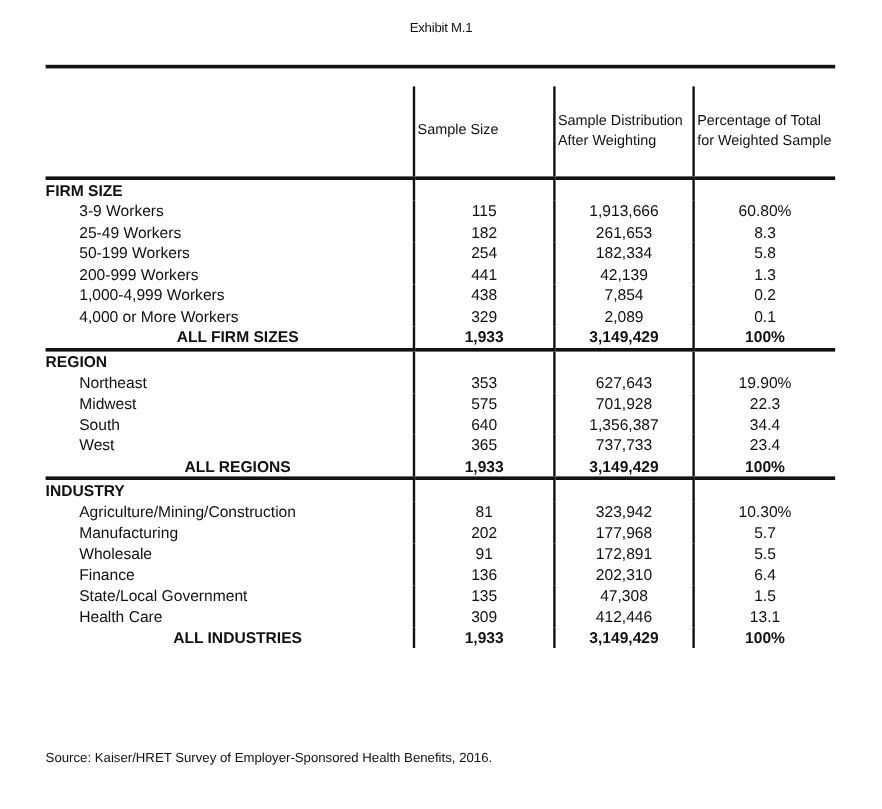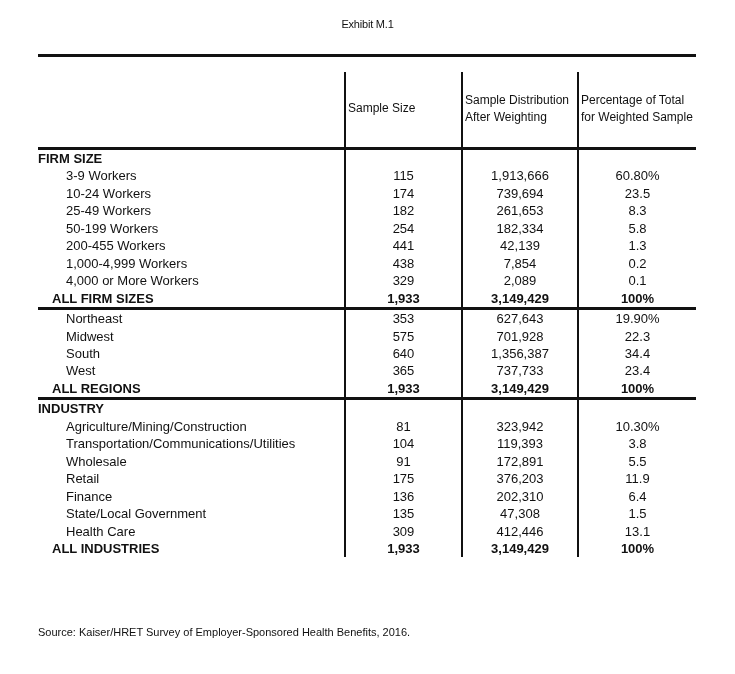--- a/index.html
+++ b/index.html
@@ -17,21 +17,21 @@
     font-weight: normal; font-size: 12px; line-height: 17px; text-align: left;
     vertical-align: middle; padding: 0 2px 2px 2px; height: 73px;
     border-bottom: 3px solid #111;
   }
   th.vl, td.vl { border-left: 2px solid #111; }
   td { font-size: 13px; line-height: 17.45px; height: 17.45px; padding: 0; white-space: nowrap; }
   td.num { text-align: center; }
   td.label { padding-left: 28px; }
   tr.section td.label { padding-left: 0; font-weight: bold; }
   tr.total td { font-weight: bold; }
-  tr.total td.label { padding-left: 14px; }
+  tr.total td.label { padding-left: 14px; text-align: center; }
   tr.total.withrule td { border-bottom: 3px solid #111; }
   .source { position: absolute; left: 38px; top: 624px; font-size: 11px; line-height: 16px; }
 </style>
 </head>
 <body>
 
 <div class="title-block">
   <div class="title-line">Exhibit M.1</div>
 </div>
 
@@ -59,39 +59,33 @@
           <td class="vl"></td>
           <td class="vl"></td>
         </tr>
         <tr>
           <td class="label">3-9 Workers</td>
           <td class="num vl">115</td>
           <td class="num vl">1,913,666</td>
           <td class="num vl">60.80%</td>
         </tr>
         <tr>
-          <td class="label">10-24 Workers</td>
-          <td class="num vl">174</td>
-          <td class="num vl">739,694</td>
-          <td class="num vl">23.5</td>
-        </tr>
-        <tr>
           <td class="label">25-49 Workers</td>
           <td class="num vl">182</td>
           <td class="num vl">261,653</td>
           <td class="num vl">8.3</td>
         </tr>
         <tr>
           <td class="label">50-199 Workers</td>
           <td class="num vl">254</td>
           <td class="num vl">182,334</td>
           <td class="num vl">5.8</td>
         </tr>
         <tr>
-          <td class="label">200-455 Workers</td>
+          <td class="label">200-999 Workers</td>
           <td class="num vl">441</td>
           <td class="num vl">42,139</td>
           <td class="num vl">1.3</td>
         </tr>
         <tr>
           <td class="label">1,000-4,999 Workers</td>
           <td class="num vl">438</td>
           <td class="num vl">7,854</td>
           <td class="num vl">0.2</td>
         </tr>
@@ -99,20 +93,26 @@
           <td class="label">4,000 or More Workers</td>
           <td class="num vl">329</td>
           <td class="num vl">2,089</td>
           <td class="num vl">0.1</td>
         </tr>
         <tr class="total withrule">
           <td class="label">ALL FIRM SIZES</td>
           <td class="num vl">1,933</td>
           <td class="num vl">3,149,429</td>
           <td class="num vl">100%</td>
+        </tr>
+        <tr class="section">
+          <td class="label">REGION</td>
+          <td class="vl"></td>
+          <td class="vl"></td>
+          <td class="vl"></td>
         </tr>
         <tr>
           <td class="label">Northeast</td>
           <td class="num vl">353</td>
           <td class="num vl">627,643</td>
           <td class="num vl">19.90%</td>
         </tr>
         <tr>
           <td class="label">Midwest</td>
           <td class="num vl">575</td>
@@ -143,36 +143,30 @@
           <td class="vl"></td>
           <td class="vl"></td>
         </tr>
         <tr>
           <td class="label">Agriculture/Mining/Construction</td>
           <td class="num vl">81</td>
           <td class="num vl">323,942</td>
           <td class="num vl">10.30%</td>
         </tr>
         <tr>
-          <td class="label">Transportation/Communications/Utilities</td>
-          <td class="num vl">104</td>
-          <td class="num vl">119,393</td>
-          <td class="num vl">3.8</td>
+          <td class="label">Manufacturing</td>
+          <td class="num vl">202</td>
+          <td class="num vl">177,968</td>
+          <td class="num vl">5.7</td>
         </tr>
         <tr>
           <td class="label">Wholesale</td>
           <td class="num vl">91</td>
           <td class="num vl">172,891</td>
           <td class="num vl">5.5</td>
-        </tr>
-        <tr>
-          <td class="label">Retail</td>
-          <td class="num vl">175</td>
-          <td class="num vl">376,203</td>
-          <td class="num vl">11.9</td>
         </tr>
         <tr>
           <td class="label">Finance</td>
           <td class="num vl">136</td>
           <td class="num vl">202,310</td>
           <td class="num vl">6.4</td>
         </tr>
         <tr>
           <td class="label">State/Local Government</td>
           <td class="num vl">135</td>

